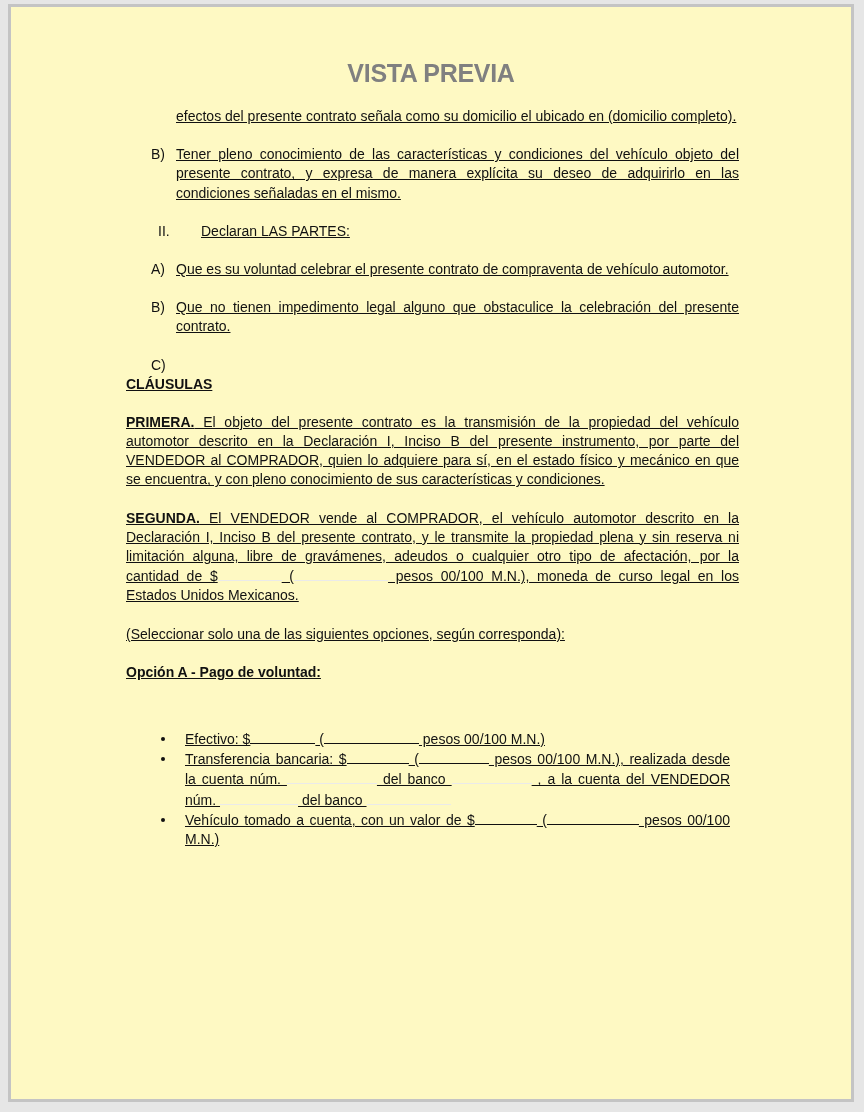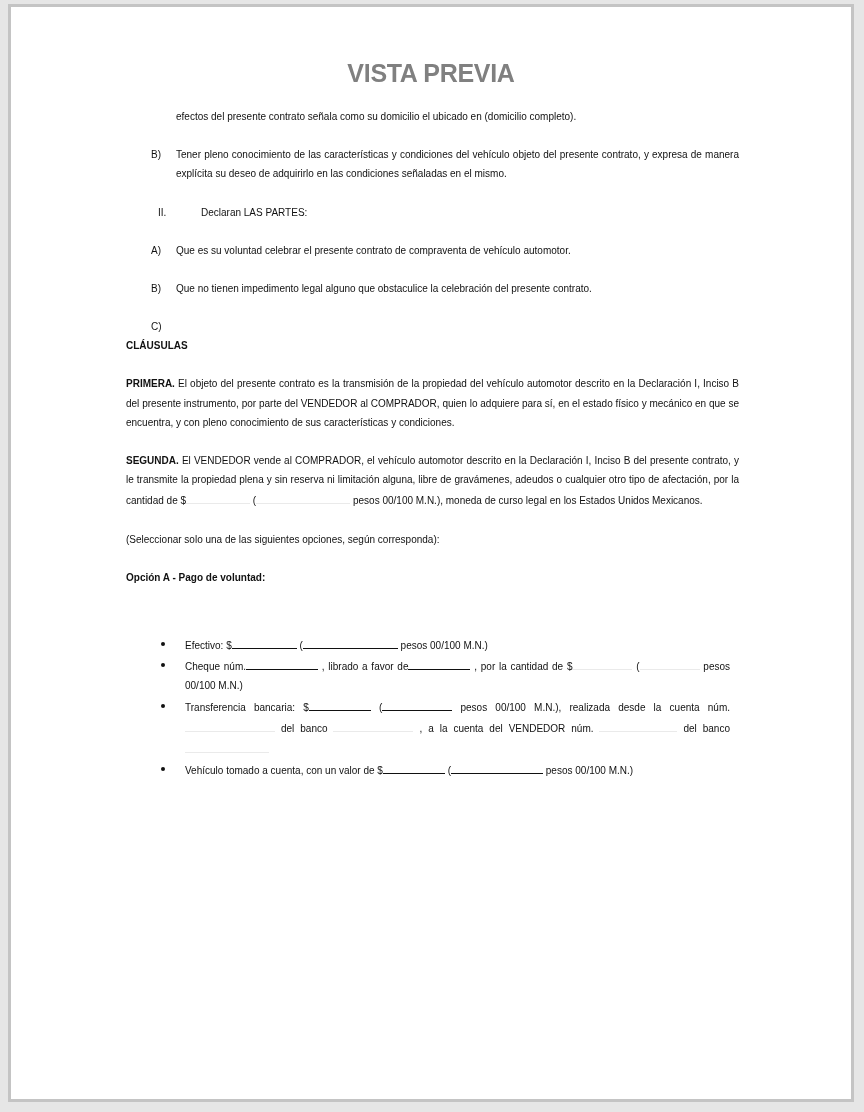--- a/index.html
+++ b/index.html
@@ -8,37 +8,38 @@
     background: #e6e6e6;
     position: relative;
     overflow: hidden;
     font-family: "Liberation Sans", sans-serif;
     color: #111;
   }
   .page {
     position: absolute;
     left: 8px; top: 4px;
     width: 840px; height: 1092px;
-    background: #ffffff;
+    background: #fef9c3;
     border: 3px solid #c4c4c4;
     box-sizing: content-box;
   }
   .watermark {
     position: absolute; left: 0; right: 0; top: 52px;
     text-align: center;
     font-weight: bold; font-size: 25px;
     color: #808080;
     letter-spacing: -0.3px;
   }
   .content {
     position: absolute;
     left: 115px; top: 100px;
     width: 613px;
-    font-size: 10px;
+    font-size: 14px;
     line-height: 19.2px;
+    text-decoration: underline;
   }
   p { margin: 0; text-align: justify; }
   .item { position: relative; padding-left: 50px; text-align: justify; }
   .item .lbl { position: absolute; left: 25px; top: 0; }
   .cont { padding-left: 50px; }
   .roman { position: relative; padding-left: 75px; }
   .roman .lbl { position: absolute; left: 32px; }
   .gap-s { height: 19px; }
   .center-title { text-align: left; font-weight: bold; }
   .bold { font-weight: bold; }
@@ -95,24 +96,20 @@
     <p class="bold">Opción A - Pago de voluntad:</p>
     <div class="gap-s"></div>
     <div class="gap-s"></div>
     <ul class="bullets">
       <li>
         <span class="dot"></span>
         <span>Efectivo: $</span><span class="blank" style="width:65px"></span><span> (</span><span class="blank" style="width:95px"></span><span> pesos 00/100 M.N.)</span>
       </li>
       <li>
         <span class="dot"></span>
-        <span>Cheque núm.</span><span class="blank" style="width:72px"></span><span> , librado a favor de</span><span class="blank" style="width:62px"></span><span> , por la cantidad de $</span><span class="blank-faint" style="width:60px"></span><span> (</span><span class="blank-faint" style="width:60px"></span><span> pesos 00/100 M.N.)</span>
-      </li>
-      <li>
-        <span class="dot"></span>
         <span>Transferencia bancaria: $</span><span class="blank" style="width:62px"></span><span> (</span><span class="blank" style="width:70px"></span><span> pesos 00/100 M.N.), realizada desde la cuenta núm. </span><span class="blank-faint" style="width:90px"></span><span> del banco </span><span class="blank-faint" style="width:80px"></span><span> , a la cuenta del VENDEDOR núm. </span><span class="blank-faint" style="width:78px"></span><span> del banco </span><span class="blank-faint" style="width:84px"></span>
       </li>
       <li>
         <span class="dot"></span>
         <span>Vehículo tomado a cuenta, con un valor de $</span><span class="blank" style="width:62px"></span><span> (</span><span class="blank" style="width:92px"></span><span> pesos 00/100 M.N.)</span>
       </li>
     </ul>
   </div>
 </div>
 

